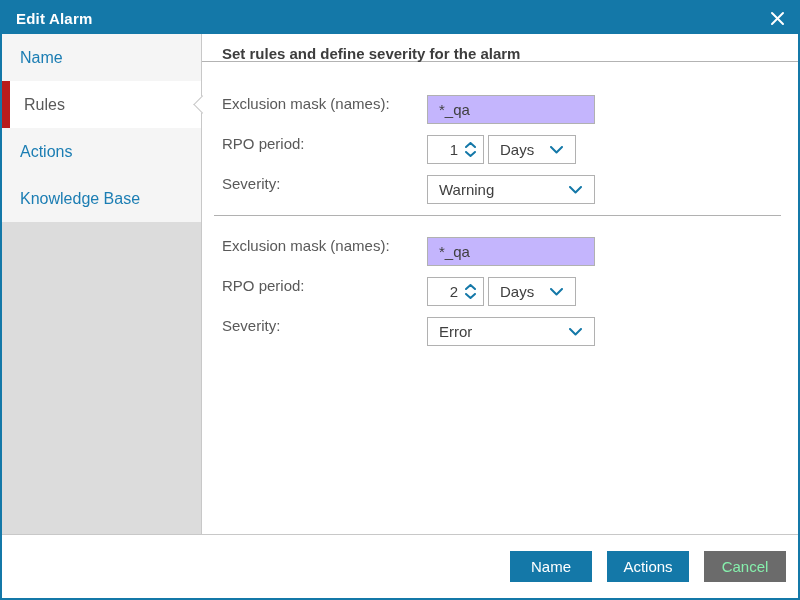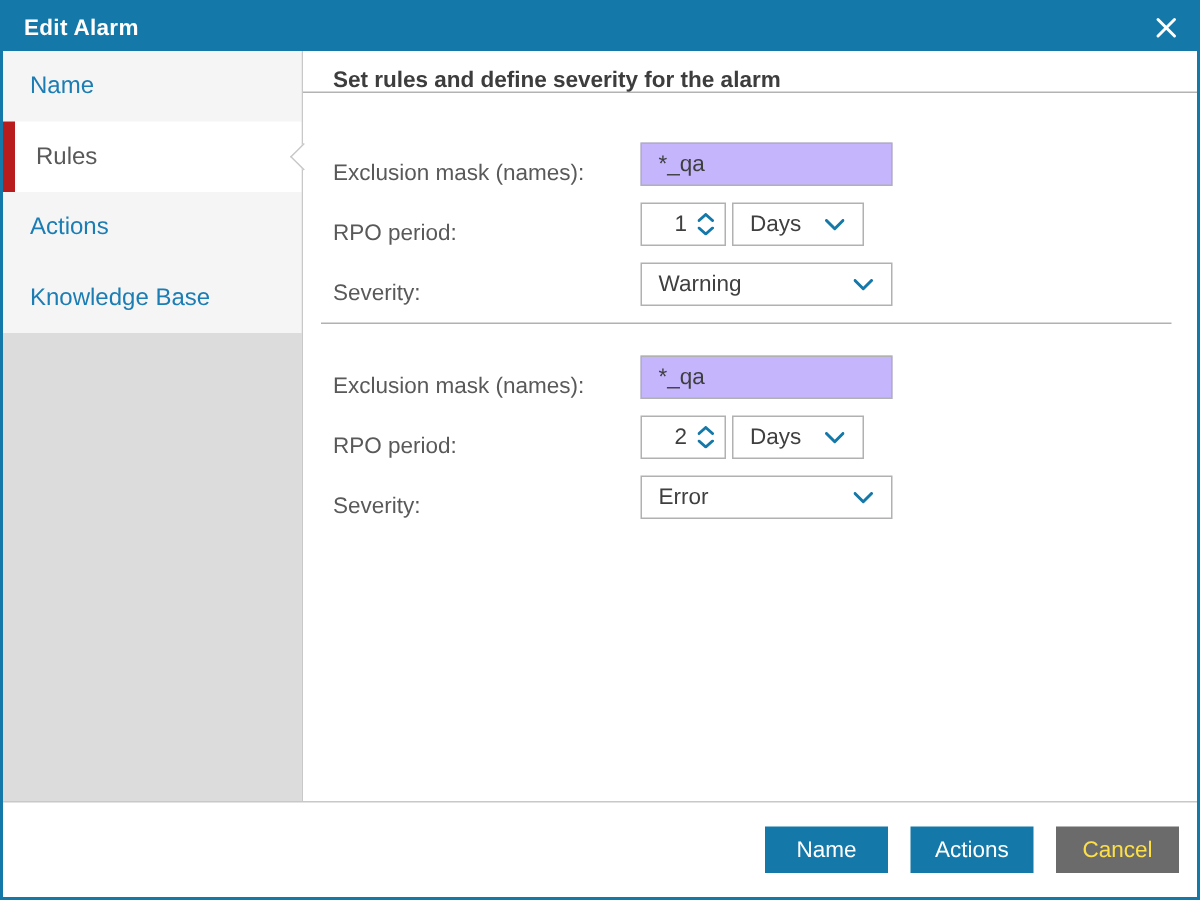--- a/index.html
+++ b/index.html
@@ -68,21 +68,21 @@
   .content { flex: 1 1 auto; background: #fff; }
   .content-heading {
     height: 28px; line-height: 39px;
     border-bottom: 1px solid #b3b3b3;
     padding-left: 20px;
     font-size: 15px; font-weight: 700; color: #3d3d3d;
   }
 
   .form { padding-top: 33px; }
   .row {
-    display: flex; align-items: flex-end;
+    display: flex; align-items: flex-start;
     height: 29px; margin: 0 0 11px 20px;
   }
   .field-label { width: 205px; flex: 0 0 205px; font-size: 15px; color: #595959; }
 
   .text-input {
     width: 168px; height: 29px;
     border: 1px solid #b1b1b1; background: #c4b5fd;
     padding: 0 8px 0 11px;
     font-family: "Liberation Sans", sans-serif;
     font-size: 15px; color: #3f3f3f;
@@ -127,21 +127,21 @@
   }
   .btn {
     width: 82px; height: 31px;
     font-family: "Liberation Sans", sans-serif;
     font-size: 15px;
     display: flex; align-items: center; justify-content: center;
     cursor: pointer; border: none;
   }
   .btn.secondary { background: #fff; border: 1px solid #9b9b9b; color: #444; }
   .btn.primary   { background: #1478a8; color: #fff; }
-  .btn.dark      { background: #6b6b6b; color: #fde047; }
+  .btn.dark      { background: #6b6b6b; color: #86efac; }
 </style>
 </head>
 <body>
 
 <div class="dialog">
 
   <div class="titlebar">
     <span class="title">Edit Alarm</span>
     <span class="close-btn">
       <svg width="15" height="15" viewBox="0 0 15 15">

